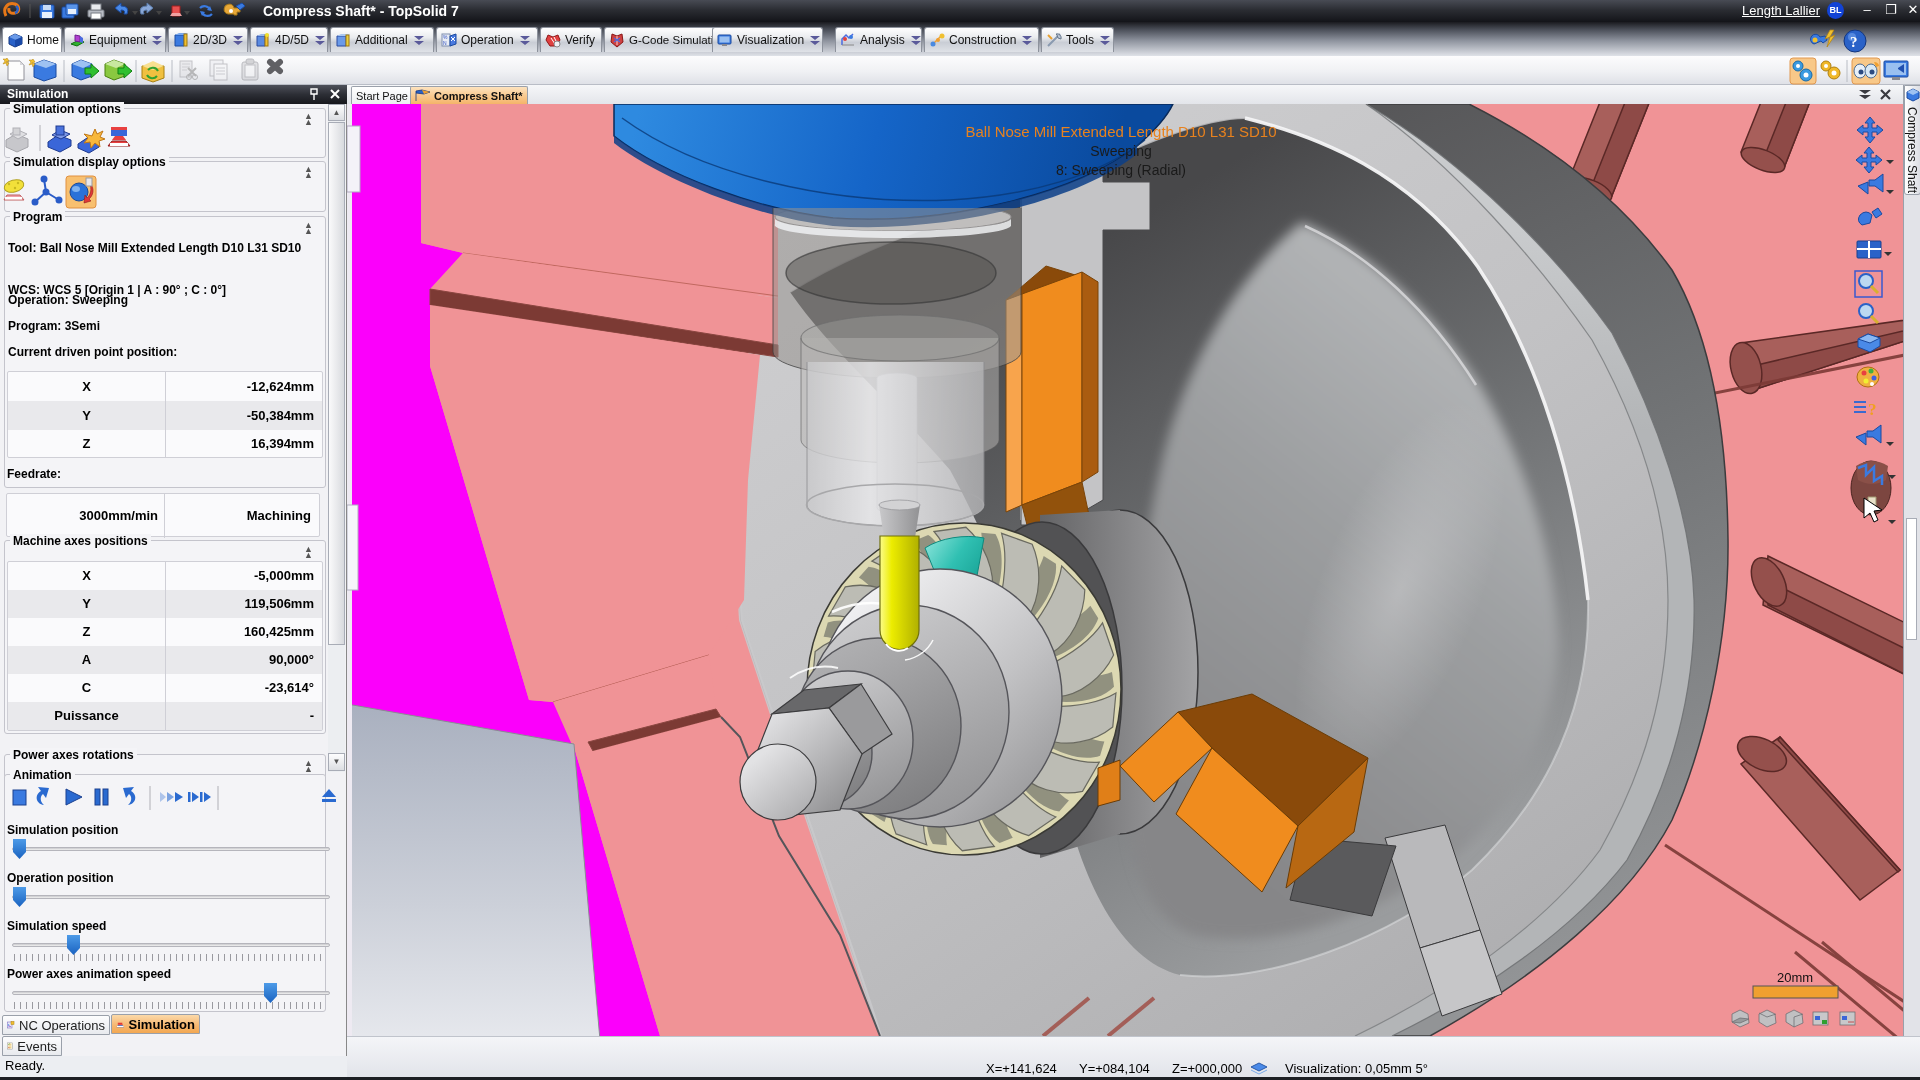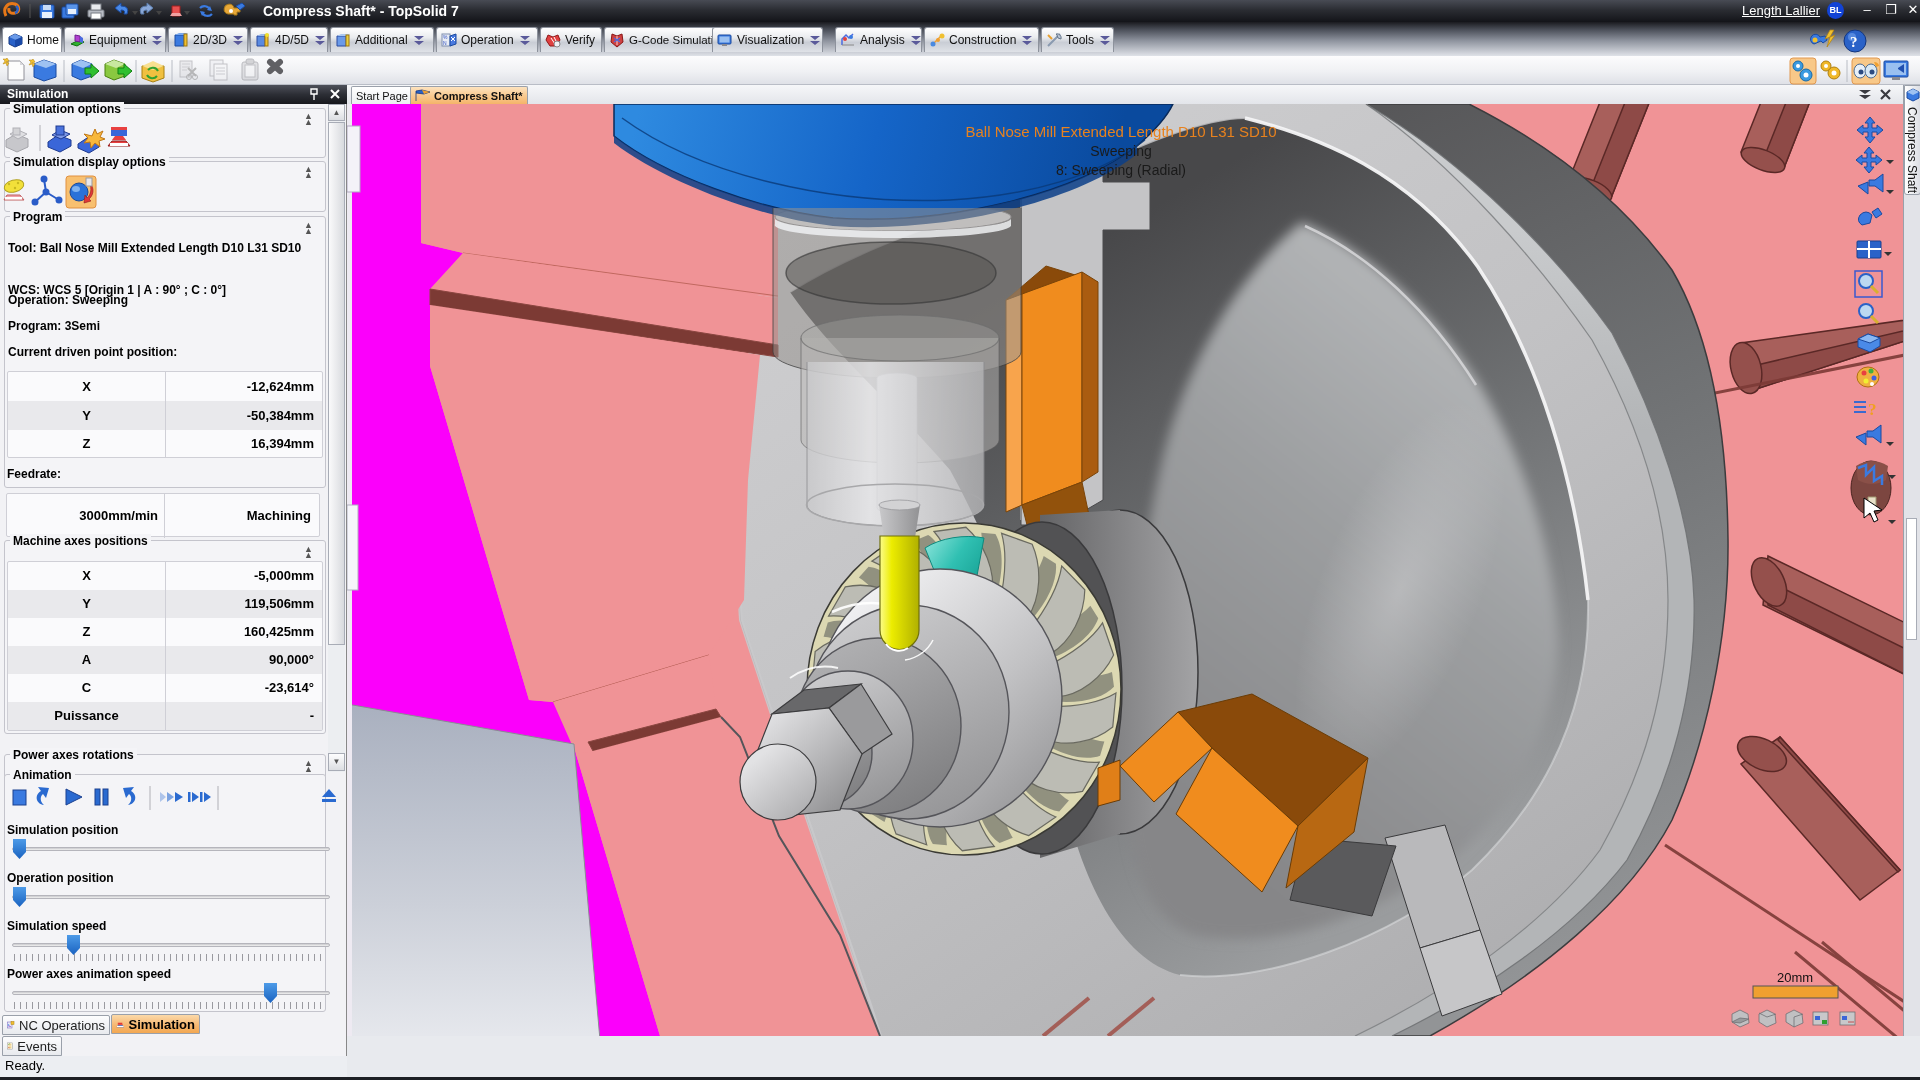--- a/index.html
+++ b/index.html
@@ -934,17 +934,27 @@
   <div id="rightstrip">
     <div id="vtab"></div>
     <svg class="abs" style="top:3px;left:2px" width="14" height="14" viewBox="0 0 14 14">
         <path d="M1 4l6-3 6 3v6l-6 3-6-3z" fill="#3a7ae0" stroke="#1a4aa0"></path>
         <path d="M1 4l6-3 6 3-6 3z" fill="#9ec2f2"></path>
       </svg>
     <div id="vtabtext" style="top:22px;">Compress Shaft</div>
     <div class="abs" style="top:433px;left:2px;width:11px;height:122px;background:#fff;border:1px solid #a8acb6;"></div>
   </div>
 
+  <div id="statusbar">
+    <div style="left:639px;">X=+141,624</div>
+    <div style="left:732px;">Y=+084,104</div>
+    <div style="left:825px;">Z=+000,000</div>
+    <svg style="position:absolute;left:902px;top:22px;" width="20" height="16" viewBox="0 0 20 16">
+        <path d="M2 8l8-4 8 4-8 4z" fill="#4a8ae8" stroke="#2a5aa8"></path>
+        <path d="M2 11l8 4 8-4" fill="none" stroke="#7aaae8"></path>
+      </svg>
+    <div style="left:938px;">Visualization: 0,05mm 5°</div>
+  </div>
   <div id="readybar">
       <span style="font-size:13px;color:#000;position:absolute;left:5px;top:2px;">Ready.</span>
     </div>
   <div id="bottomedge"></div>
 </div>
 
 </body></html>

